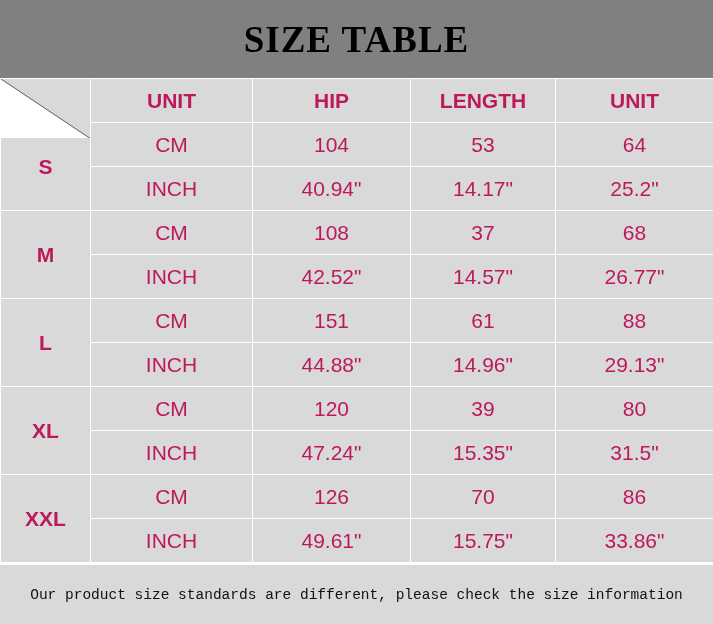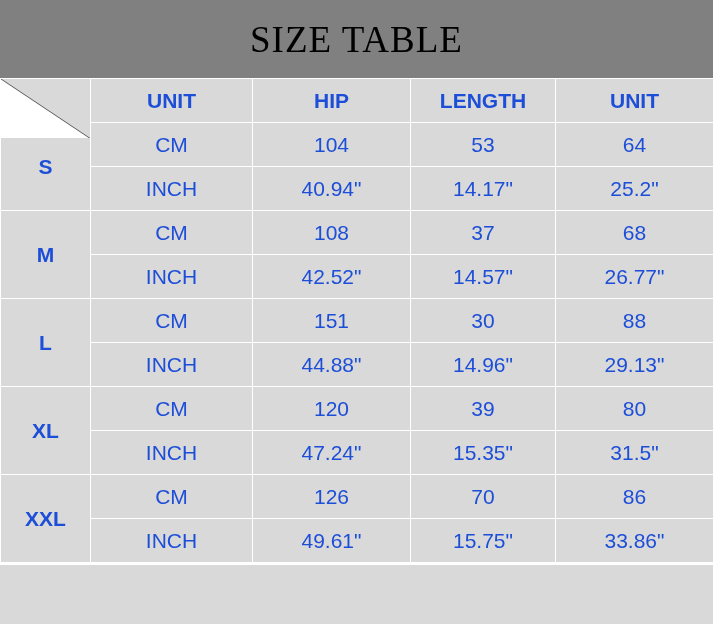--- a/index.html
+++ b/index.html
@@ -23,42 +23,42 @@
   .title-bar {
     height: 78px;
     background: #808080;
     display: flex;
     align-items: center;
     justify-content: center;
   }
   .title-bar .title-text {
     color: #000000;
     font-size: 37px;
-    font-weight: normal;
+    font-weight: bold;
     letter-spacing: 1px;
     font-family: "Liberation Serif", serif;
   }
   
   table.size-table {
     border-collapse: collapse;
     width: 713px;
     table-layout: fixed;
   }
   table.size-table col.c-size   { width: 90px; }
   table.size-table col.c-unit   { width: 162px; }
   table.size-table col.c-hip    { width: 158px; }
   table.size-table col.c-length { width: 145px; }
   table.size-table col.c-waist  { width: 158px; }
 
   table.size-table td {
     border: 1px solid #ffffff;
     text-align: center;
     vertical-align: middle;
     font-size: 21px;
-    color: #1d4ed8;
+    color: #be185d;
     background: #d9d9d9;
     height: 43px;
     padding: 0;
   }
   td.corner {
     background: #d9d9d9;
     position: relative;
     padding: 0;
     border-top: 1px solid #ffffff;
   }
@@ -166,21 +166,21 @@
         <td class="unit-cell">INCH</td>
         <td class="val-cell">42.52"</td>
         <td class="val-cell">14.57"</td>
         <td class="val-cell">26.77"</td>
       </tr>
 
       <tr>
         <td class="size-cell" rowspan="2">L</td>
         <td class="unit-cell">CM</td>
         <td class="val-cell">151</td>
-        <td class="val-cell">30</td>
+        <td class="val-cell">61</td>
         <td class="val-cell">88</td>
       </tr>
       <tr class="alt">
         <td class="unit-cell">INCH</td>
         <td class="val-cell">44.88"</td>
         <td class="val-cell">14.96"</td>
         <td class="val-cell">29.13"</td>
       </tr>
 
       <tr>
@@ -207,15 +207,16 @@
       <tr class="alt">
         <td class="unit-cell">INCH</td>
         <td class="val-cell">49.61"</td>
         <td class="val-cell">15.75"</td>
         <td class="val-cell">33.86"</td>
       </tr>
     </tbody>
   </table>
 
   <div class="footer">
+    <span>Our product size standards are different, please check the size information</span>
   </div>
 
 </div>
 
 </body></html>

